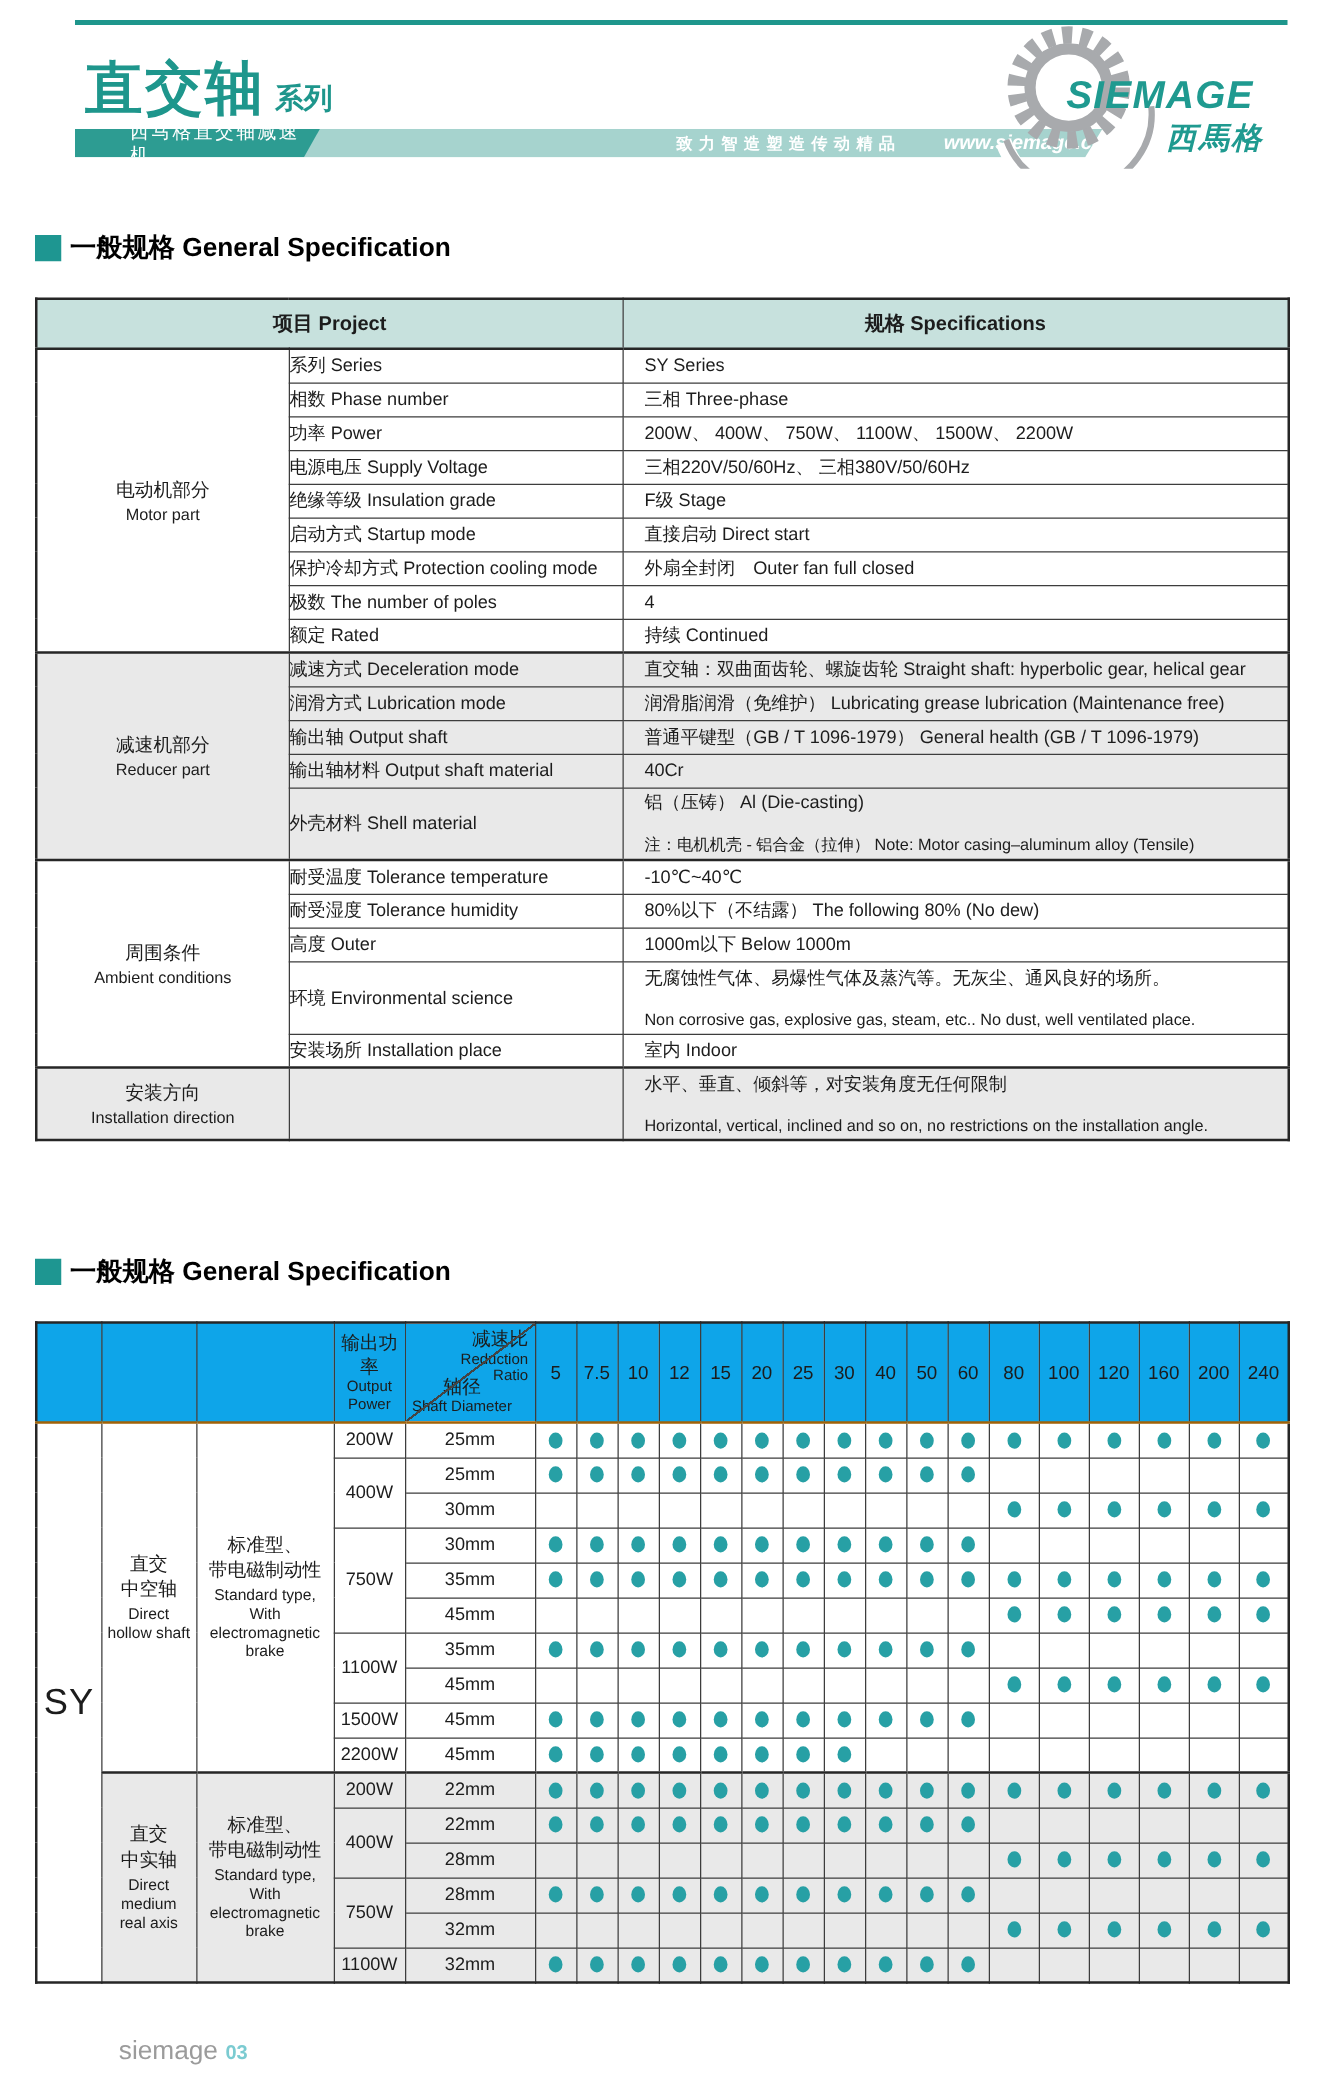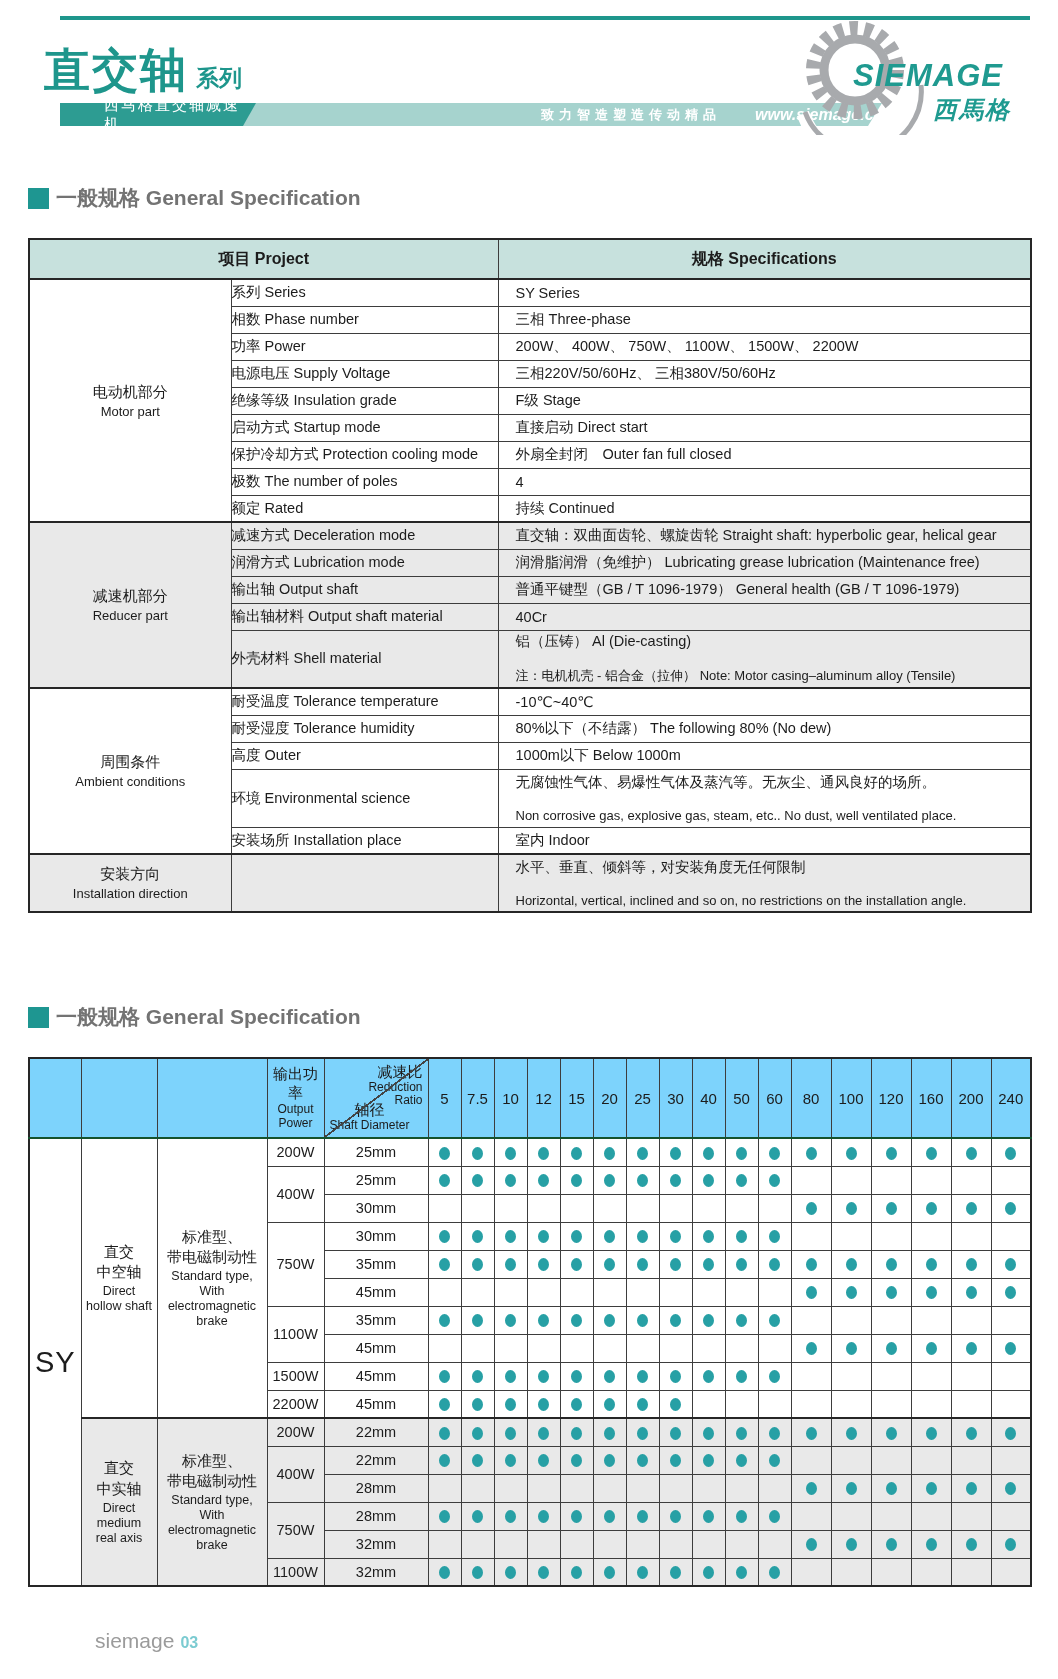--- a/index.html
+++ b/index.html
@@ -4,63 +4,63 @@
 <style>
   * { margin:0; padding:0; box-sizing:border-box; }
   html,body { background:#fff; }
   body {
     width:1058px; height:1679px; overflow:hidden; position:relative;
     font-family:"Liberation Sans","DejaVu Sans",sans-serif; color:#1c1c1c;
   }
   
   .hdr-zone { position:relative; height:160px; }
   .top-rule { position:absolute; left:60px; top:16px; width:970px; height:4px; background:#1E968C; }
-  .brand { position:absolute; left:44px; top:40px; white-space:nowrap; }
+  .brand { position:absolute; left:68px; top:40px; white-space:nowrap; }
   .brand-main { font-size:46px; font-weight:bold; color:#1E968C; letter-spacing:2px; }
   .brand-sub { font-size:23px; font-weight:bold; color:#1E968C; margin-left:8px; }
   .supplier { position:absolute; left:245px; top:55px; color:#0F6B64; }
   .sup-cn { font-size:17px; }
   .sup-cn b { font-weight:bold; }
   .sup-en { font-size:15px; margin-top:3px; }
   .banner { position:absolute; left:60px; top:103px; width:822px; height:23px; background:#A6D3CE;
             clip-path:polygon(0 0,100% 0,calc(100% - 14px) 100%,0 100%); display:flex; align-items:center; }
   .banner-dark { width:196px; height:100%; background:#2D9C92; color:#fff; font-size:15px; letter-spacing:2px;
                  display:flex; align-items:center; padding-left:44px; flex:none;
                  clip-path:polygon(0 0,100% 0,calc(100% - 13px) 100%,0 100%); }
   .banner-slogan { color:#fff; font-weight:bold; font-size:13px; letter-spacing:5px; margin-left:285px; white-space:nowrap; }
   .banner-url { color:#fff; font-weight:bold; font-style:italic; font-size:16px; margin-left:34px; white-space:nowrap; }
   .logo { position:absolute; right:18px; top:10px; width:245px; height:125px; }
   .logo svg { position:absolute; left:0; top:0; }
   .logo-name { position:absolute; left:58px; top:48px; font-style:italic; font-weight:bold; font-size:31px;
                color:#1F9A90; letter-spacing:1px; }
   .logo-cn { position:absolute; left:138px; top:84px; font-family:"Liberation Serif","DejaVu Serif",serif;
              font-style:italic; font-size:24px; font-weight:bold; color:#1F9A90; letter-spacing:2px; }
   
-  .sec { display:flex; align-items:center; margin:24px 0 0 28px; font-size:21px; font-weight:bold; color:#737373; }
+  .sec { display:flex; align-items:center; margin:24px 0 0 28px; font-size:21px; font-weight:bold; color:#000000; }
   .sec .sq { width:21px; height:21px; background:#1E9691; margin-right:7px; flex:none; }
   .sec.second { margin-top:90px; }
   
   .t1 { border-collapse:collapse; table-layout:fixed; width:1002px; margin:26px 0 0 28px; border:2px solid #262626; }
   .t1 th, .t1 td { border:1px solid #3d3d3d; vertical-align:middle; }
   .t1 .th { height:40px; background:#C7E1DD; font-size:16px; font-weight:bold; text-align:center; border-bottom:2px solid #262626; }
   .t1 tr { height:27px; }
   .t1 tr.tall { height:58px; }
   .t1 tr.gtop td { border-top:2.5px solid #262626; }
   .t1 tr.shade td { background:#E9E9E9; }
   .gcell { text-align:center; }
   .gcn { font-size:15px; }
   .gen { font-size:13px; margin-top:2px; }
   .icell { font-size:14.5px; }
   .vcell { padding-left:17px; font-size:14.5px; border-left:1.5px solid #2f2f2f !important; }
   .vl { font-size:14.5px; }
   .vl2 { font-size:13px; margin-top:16px; }
   
   .t2 { border-collapse:collapse; table-layout:fixed; width:1002px; margin:26px 0 0 28px; border:2px solid #262626; }
   .t2 th, .t2 td { border:1px solid #3d3d3d; vertical-align:middle; text-align:center; }
-  .t2 .mh { height:80px; background:#7dd3fc; font-weight:normal; border-bottom:2px solid #14532d; }
+  .t2 .mh { height:80px; background:#0ea5e9; font-weight:normal; border-bottom:2px solid #a16207; }
   .t2 .rh { font-size:15px; }
   .t2 tbody tr { height:28px; }
   .t2 tr.msep td { border-top:2.5px solid #262626; }
   .t2 td.shade { background:#E9E9E9; }
   .powh .pcn { font-size:15px; }
   .powh .pen { font-size:12px; white-space:pre-line; line-height:1.15; }
   .diag { position:relative; }
   .diag::after { content:""; position:absolute; inset:0;
      background:linear-gradient(to bottom right, transparent calc(50% - 0.9px), #444 calc(50% - 0.9px), #444 calc(50% + 0.9px), transparent calc(50% + 0.9px)); }
   .diag .dr { position:absolute; top:5px; right:5px; text-align:right; line-height:1.12; }

